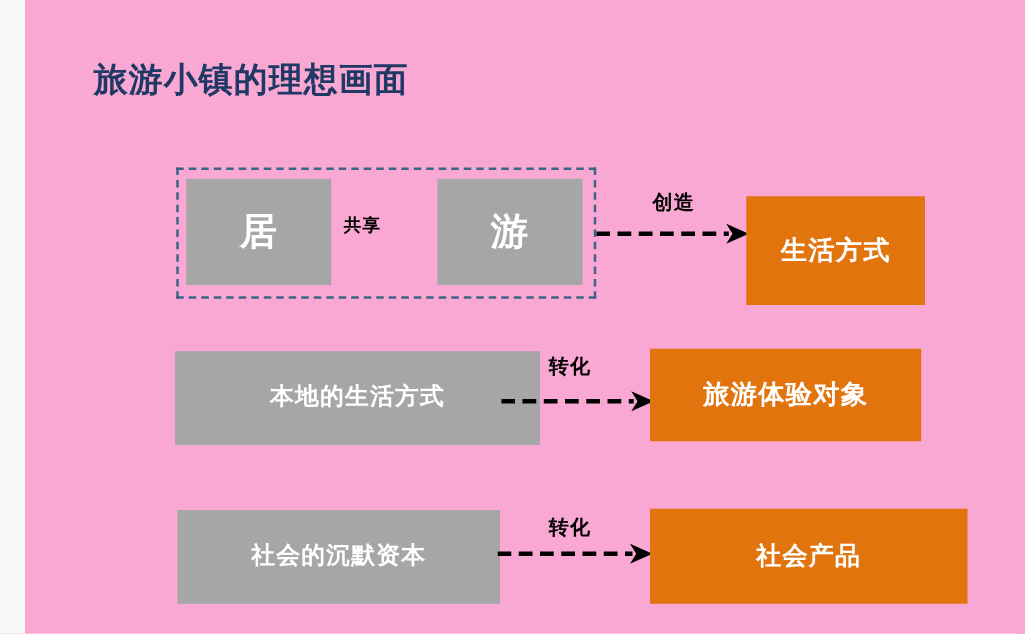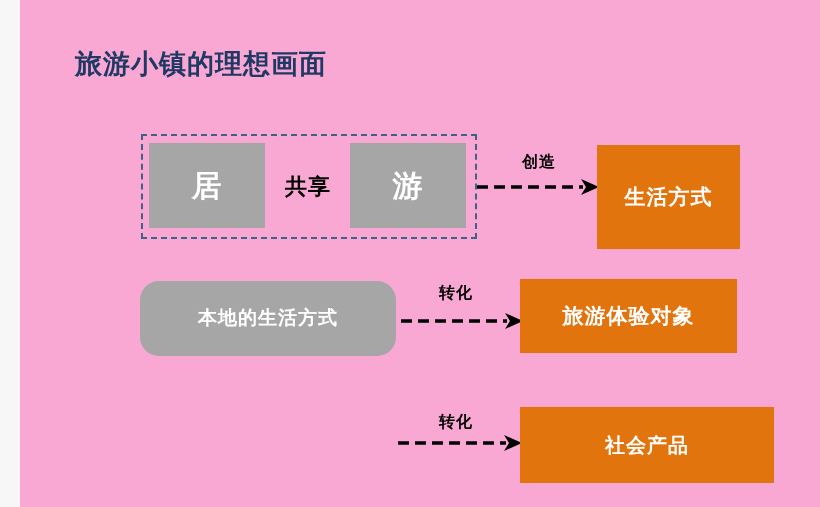--- a/index.html
+++ b/index.html
@@ -74,42 +74,40 @@
     top: 143px;
     width: 116px;
     height: 85px;
     font-size: 30px;
   }
   #label-share {
     position: absolute;
     left: 255px;
     top: 172px;
     width: 66px;
-    text-align: center;
-    font-size: 22px;
+    font-size: 14px;
     font-weight: bold;
     color: #000000;
     letter-spacing: 1px;
   }
   #box-lifestyle {
     left: 577px;
-    top: 145px;
+    top: 157px;
     width: 143px;
-    height: 104px;
+    height: 87px;
     font-size: 21px;
   }
 
   
   #box-local-life {
     left: 120px;
     top: 281px;
-    width: 256px;
+    width: 292px;
     height: 75px;
     font-size: 19px;
-    border-radius: 19px;
   }
   #box-tourism-object {
     left: 500px;
     top: 279px;
     width: 217px;
     height: 74px;
     font-size: 21px;
   }
 
   
@@ -180,20 +178,21 @@
   <div class="arrow" id="arrow-2">
     <svg width="124" height="22" viewBox="0 0 124 22">
       <line x1="0" y1="11" x2="106" y2="11" stroke="#000000" stroke-width="3.5" stroke-dasharray="11 6"></line>
       <polygon points="104,3 122,11 104,19 109,11" fill="#000000"></polygon>
     </svg>
   </div>
   <div class="arrow-label" id="arrow-2-label">转化</div>
 
   <div class="box orange" id="box-tourism-object">旅游体验对象</div>
 
+  <div class="box gray" id="box-silent-capital">社会的沉默资本</div>
 
   <div class="arrow" id="arrow-3">
     <svg width="126" height="22" viewBox="0 0 126 22">
       <line x1="0" y1="11" x2="108" y2="11" stroke="#000000" stroke-width="3.5" stroke-dasharray="11 6"></line>
       <polygon points="106,3 124,11 106,19 111,11" fill="#000000"></polygon>
     </svg>
   </div>
   <div class="arrow-label" id="arrow-3-label">转化</div>
 
   <div class="box orange" id="box-social-product">社会产品</div>

